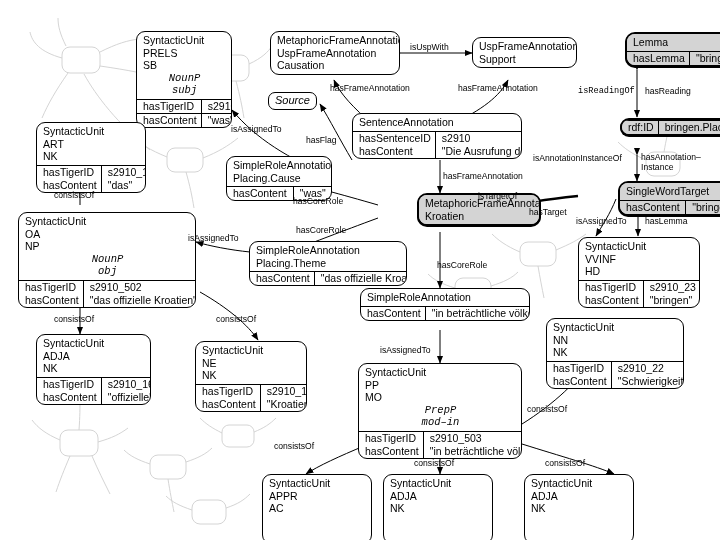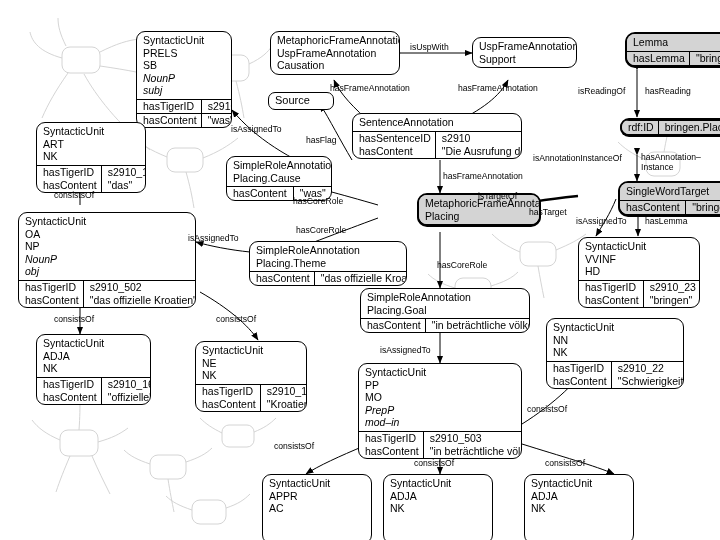--- a/index.html
+++ b/index.html
@@ -22,21 +22,21 @@
     background:#fff;
     font-size:10.5px;
     line-height:12.5px;
     color:#000;
     overflow:hidden;
   }
   .node .head{
     padding:2px 5px 2px 6px;
   }
   .node .head .ln{white-space:nowrap;}
-  .node .head .ital{font-family:Liberation Sans, sans-serif;font-style:italic;font-size:10.5px;}
+  .node .head .ital{font-family:Liberation Mono, monospace;font-style:italic;font-size:10.5px;text-align:center;}
   .node table{
     border-collapse:collapse;
     width:100%;
     font-size:10.5px;
     line-height:12.5px;
   }
   .node table td{
     padding:0 4px 0 6px;
     white-space:nowrap;
     vertical-align:middle;
@@ -52,23 +52,24 @@
     background:#d4d4d4;
     box-shadow:0 1px 0 0 #000;
     margin-left:40px;
   }
   .node.hl .head{background:#d4d4d4;}
   .node.hl table td{background:#d4d4d4;}
 
   
   .node.pill{
     border-radius:7px;
-    padding:1px 23px 2px 6px;
+    padding:1px 6px 2px 6px;
     font-size:11px;
     line-height:13px;
+    font-style:italic;
   }
 
   
   .elabel{
     position:absolute;
     font-size:8.6px;
     line-height:10px;
     color:#000;
     white-space:nowrap;
     background:transparent;
@@ -323,21 +324,21 @@
             <td class="k">hasContent</td>
             <td>"bringen"</td>
           </tr>
     </tbody>
       </table>
   </div>
 
   <div class="node hl" style="left:377px;top:193px;width:124px;">
     <div class="head">
       <div class="ln">MetaphoricFrameAnnotation</div>
-      <div class="ln">Placing</div>
+      <div class="ln">Kroatien</div>
     </div>
   </div>
 
   <div class="node" style="left:18px;top:212px;width:178px;">
     <div class="head">
       <div class="ln">SyntacticUnit</div>
       <div class="ln">OA</div>
       <div class="ln">NP</div>
       <div class="ln ital">NounP</div>
       <div class="ln ital">obj</div>
@@ -387,21 +388,20 @@
             <td class="k">hasContent</td>
             <td>"bringen"</td>
           </tr>
     </tbody>
       </table>
   </div>
 
   <div class="node" style="left:360px;top:288px;width:170px;">
     <div class="head">
       <div class="ln">SimpleRoleAnnotation</div>
-      <div class="ln">Placing.Goal</div>
     </div>
     <table>
       <tbody>
           <tr class="top">
             <td class="k">hasContent</td>
             <td>"in beträchtliche völker..."</td>
           </tr>
     </tbody>
       </table>
   </div>
@@ -510,21 +510,21 @@
       <div class="ln">ADJA</div>
       <div class="ln">NK</div>
     </div>
   </div>
 
   <div class="elabel" style="left:410px;top:42px;">isUspWith</div>
   <div class="elabel" style="left:330px;top:83px;">hasFrameAnnotation</div>
   <div class="elabel" style="left:458px;top:83px;">hasFrameAnnotation</div>
   <div class="elabel" style="left:443px;top:171px;">hasFrameAnnotation</div>
 
-  <div class="elabel" style="left:578px;top:86px;">isReadingOf</div>
+  <div class="elabel" style="left:578px;top:86px;font-family:Liberation Mono, monospace;">isReadingOf</div>
   <div class="elabel" style="left:645px;top:86px;">hasReading</div>
 
   <div class="elabel" style="left:533px;top:153px;">isAnnotationInstanceOf</div>
   <div class="elabel two" style="left:641px;top:152px;width:58px;text-align:left;">hasAnnotation–
 Instance</div>
 
   <div class="elabel" style="left:231px;top:124px;">isAssignedTo</div>
   <div class="elabel" style="left:306px;top:135px;">hasFlag</div>
 
   <div class="elabel" style="left:478px;top:191px;">isTargetOf</div>

